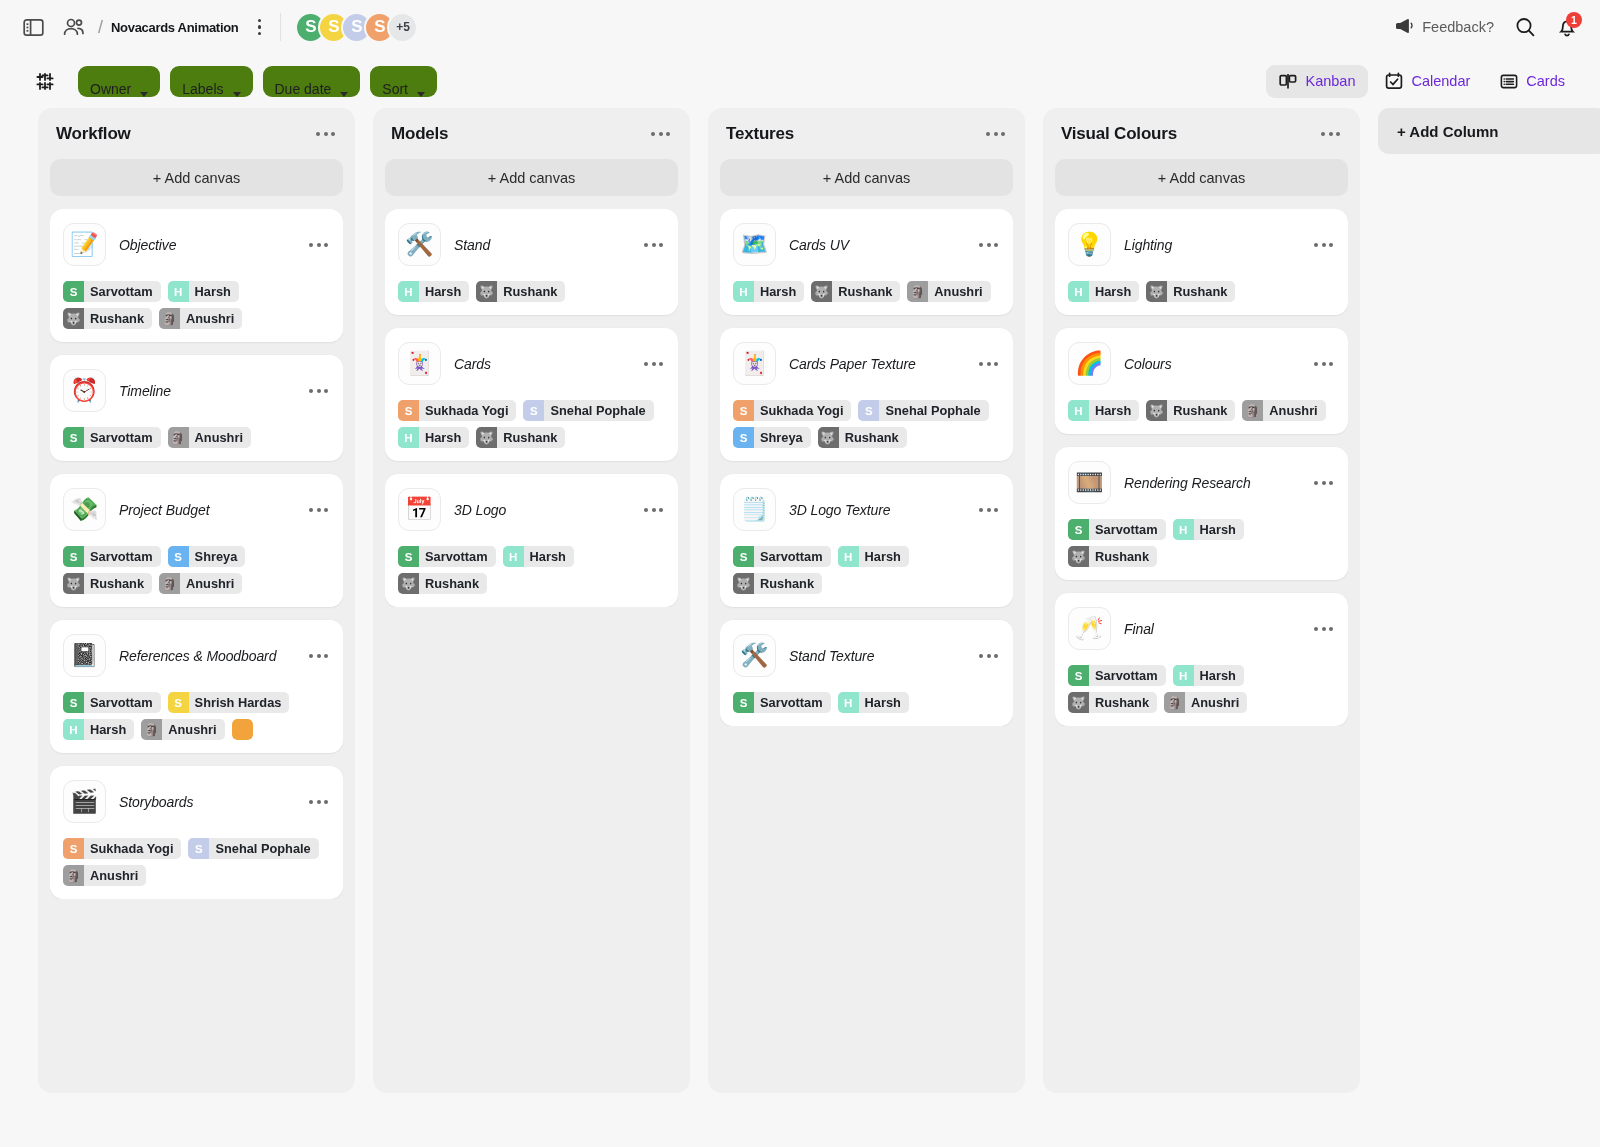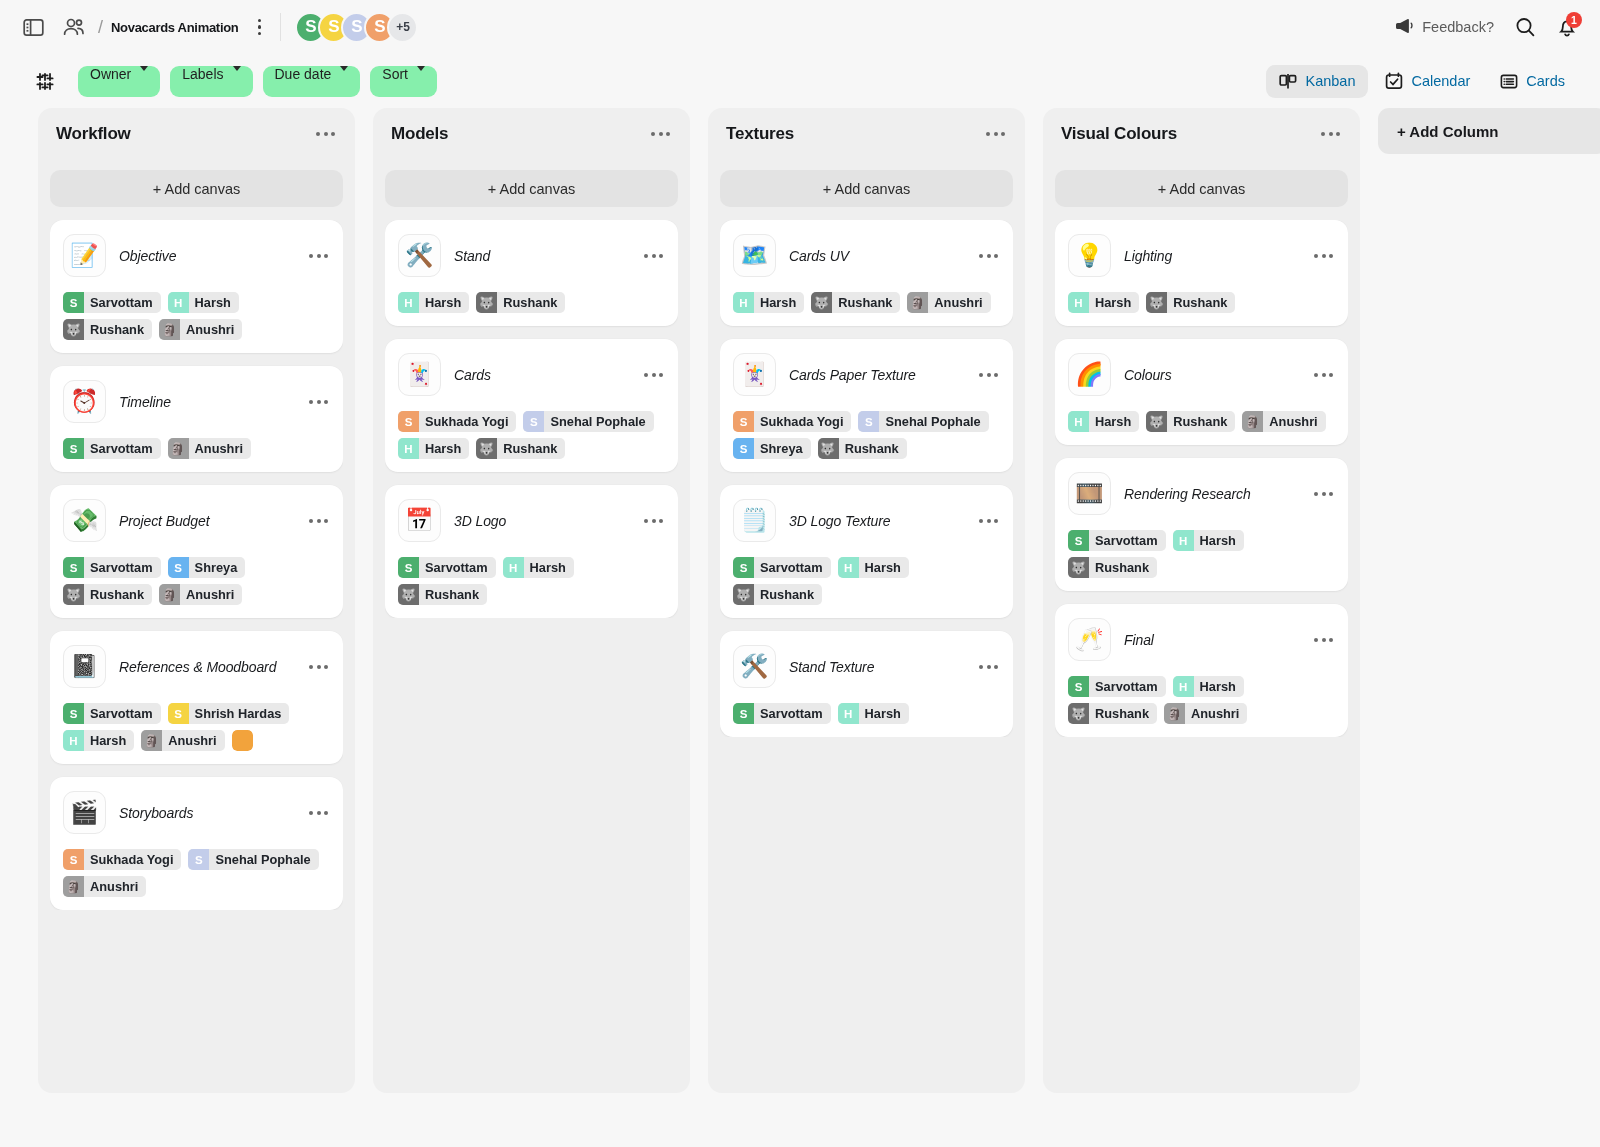--- a/index.html
+++ b/index.html
@@ -58,51 +58,51 @@
     display: flex; align-items: center; justify-content: center; padding: 0 4px;
   }
 
   
   .filterbar {
     height: 54px; display: flex; align-items: center;
     padding: 0 22px 0 34px; gap: 10px;
   }
   .filter-icon { width: 28px; height: 28px; margin-right: 6px; cursor: pointer; }
   .chip {
-    height: 31px; border-radius: 9px; background: #86efac;
-    display: flex; align-items: flex-start; gap: 9px;
+    height: 31px; border-radius: 9px; background: #4d7c0f;
+    display: flex; align-items: flex-end; gap: 9px;
     padding: 0 12px; font-size: 14px; color: #1f1f1f; cursor: pointer;
   }
   .caret {
     width: 0; height: 0; border-left: 4.5px solid transparent;
     border-right: 4.5px solid transparent; border-top: 5.5px solid #2a2a2a;
   }
   .views { margin-left: auto; display: flex; align-items: center; gap: 4px; }
   .view {
     height: 33px; border-radius: 9px; padding: 0 13px;
     display: flex; align-items: center; gap: 8px;
-    font-size: 14.5px; color: #0369a1; cursor: pointer;
+    font-size: 14.5px; color: #6d28d9; cursor: pointer;
   }
   .view.active { background: #e6e6e6; }
 
   
   .board {
     display: flex; align-items: flex-start; gap: 18px;
     padding: 0 0 0 38px; height: calc(1147px - 108px);
   }
   .column {
     width: 317px; flex: 0 0 317px;
     background: #efefef; border-radius: 14px;
     padding: 14px 12px 12px;
     height: 985px;
     display: flex; flex-direction: column;
   }
   .col-head {
     display: flex; align-items: center; justify-content: space-between;
-    padding: 2px 6px 0 6px; margin-bottom: 26px;
+    padding: 2px 6px 0 6px; margin-bottom: 15px;
   }
   .col-title { font-size: 17px; font-weight: 600; color: #16181b; letter-spacing: -0.2px; }
   .hdots { display: flex; gap: 3.5px; cursor: pointer; padding: 6px 2px; }
   .hdots i { width: 4px; height: 4px; border-radius: 50%; background: #6b6b6b; display: block; }
 
   .add-canvas {
     height: 37px; border-radius: 10px; background: #e3e3e3;
     display: flex; align-items: center; justify-content: center; gap: 5px;
     font-size: 14.5px; font-weight: 500; color: #2b2b2b; cursor: pointer;
     margin-bottom: 13px;

